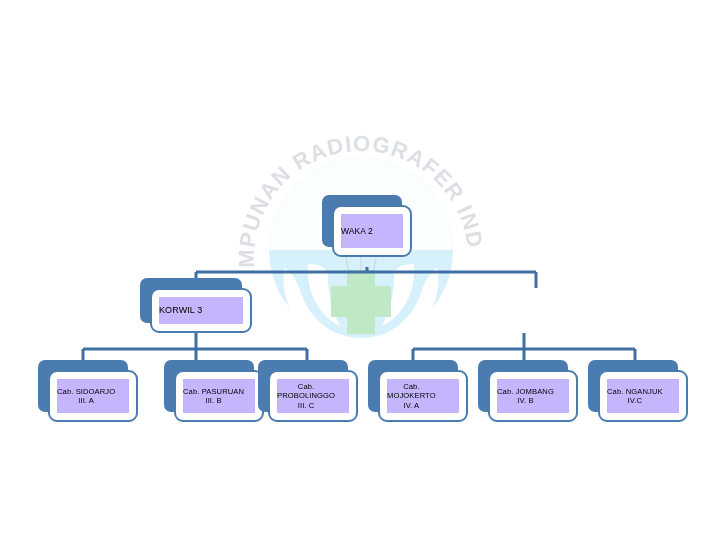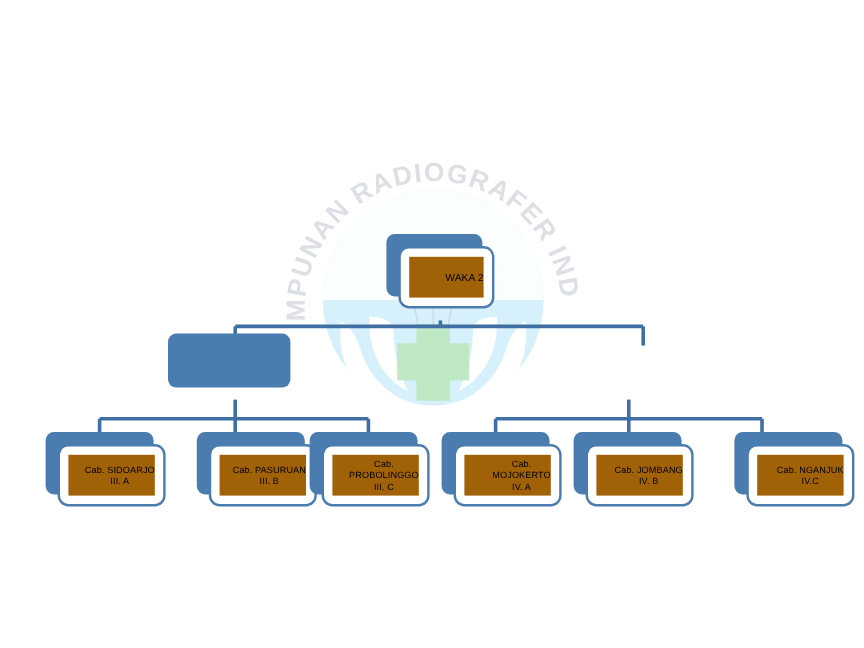--- a/index.html
+++ b/index.html
@@ -60,24 +60,24 @@
     background: #ffffff;
     border: 2.5px solid #4a7cb0;
     border-radius: 9px;
     display: flex;
     align-items: center;
     justify-content: center;
   }
   .node .inner {
     width: calc(100% - 14px);
     height: calc(100% - 14px);
-    background: #a16207;
+    background: #c4b5fd;
     display: flex;
     align-items: center;
-    justify-content: flex-end;
+    justify-content: flex-start;
     text-align: center;
   }
   .node .label {
     color: #000000;
     line-height: 1.25;
     white-space: pre-line;
     letter-spacing: 0.1px;
   }
 
   
@@ -89,21 +89,21 @@
   #node-korwil3 .label, #node-korwil4 .label { font-size: 9px; }
 
   .leaf { width: 100px; height: 62px; top: 360px; }
   .leaf .label { font-size: 7.6px; }
 
   #node-leaf-0 { left: 38px; }
   #node-leaf-1 { left: 148px; margin-left: 16px; }
   #node-leaf-2 { left: 258px; }
   #node-leaf-3 { left: 368px; }
   #node-leaf-4 { left: 478px; border-radius: 10px; }
-  #node-leaf-5 { left: 612px; border-radius: 16px; }
+  #node-leaf-5 { left: 588px; border-radius: 16px; }
 </style>
 </head>
 <body>
 
 <div id="slide">
 
   <div id="watermark">
     <svg viewBox="0 0 250 250" xmlns="http://www.w3.org/2000/svg">
       <defs>
         <path id="arcpath" d="M 18 140 A 107 107 0 1 1 232 140" fill="none"></path>
@@ -173,20 +173,25 @@
     <div class="backing"></div>
     <div class="face">
       <div class="inner">
         <span class="label">WAKA 2</span>
       </div>
     </div>
   </div>
 
   <div class="node" id="node-korwil3">
     <div class="backing"></div>
+    <div class="face">
+      <div class="inner">
+        <span class="label">KORWIL 3</span>
+      </div>
+    </div>
   </div>
 
 
   <div class="node leaf" id="node-leaf-0">
     <div class="backing"></div>
     <div class="face">
       <div class="inner">
         <span class="label">Cab. SIDOARJO
 III. A</span>
       </div>

